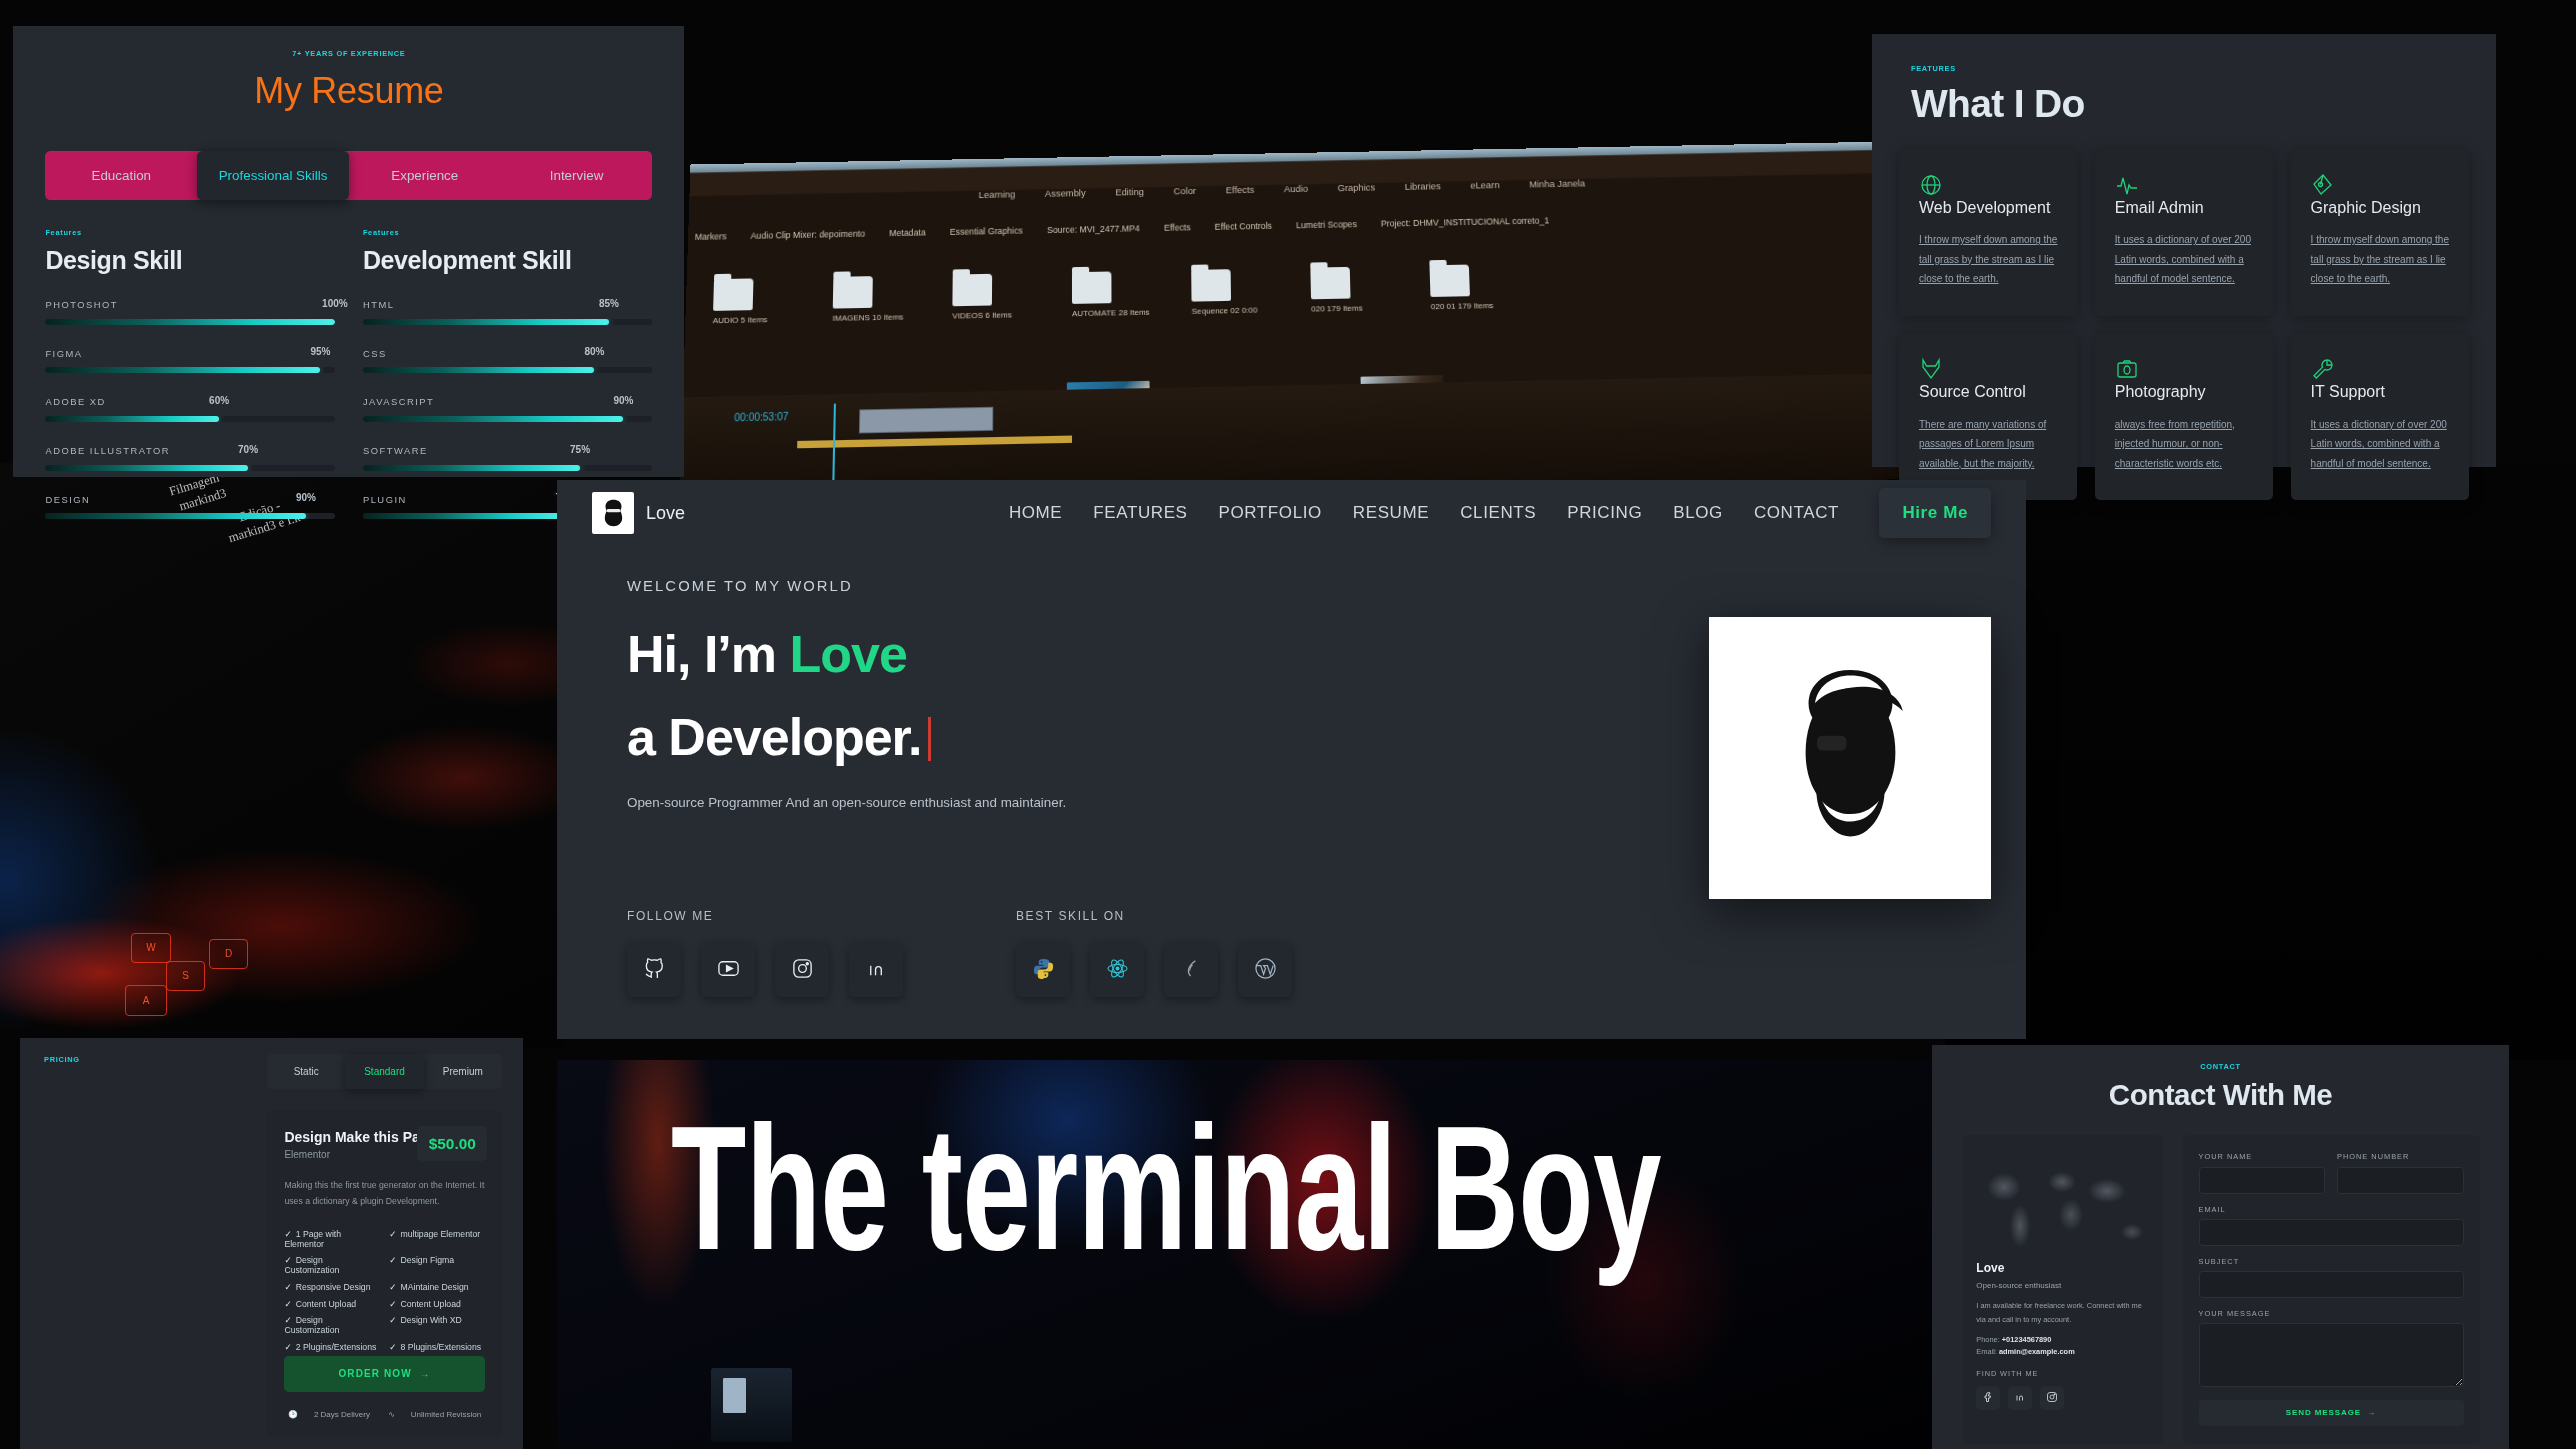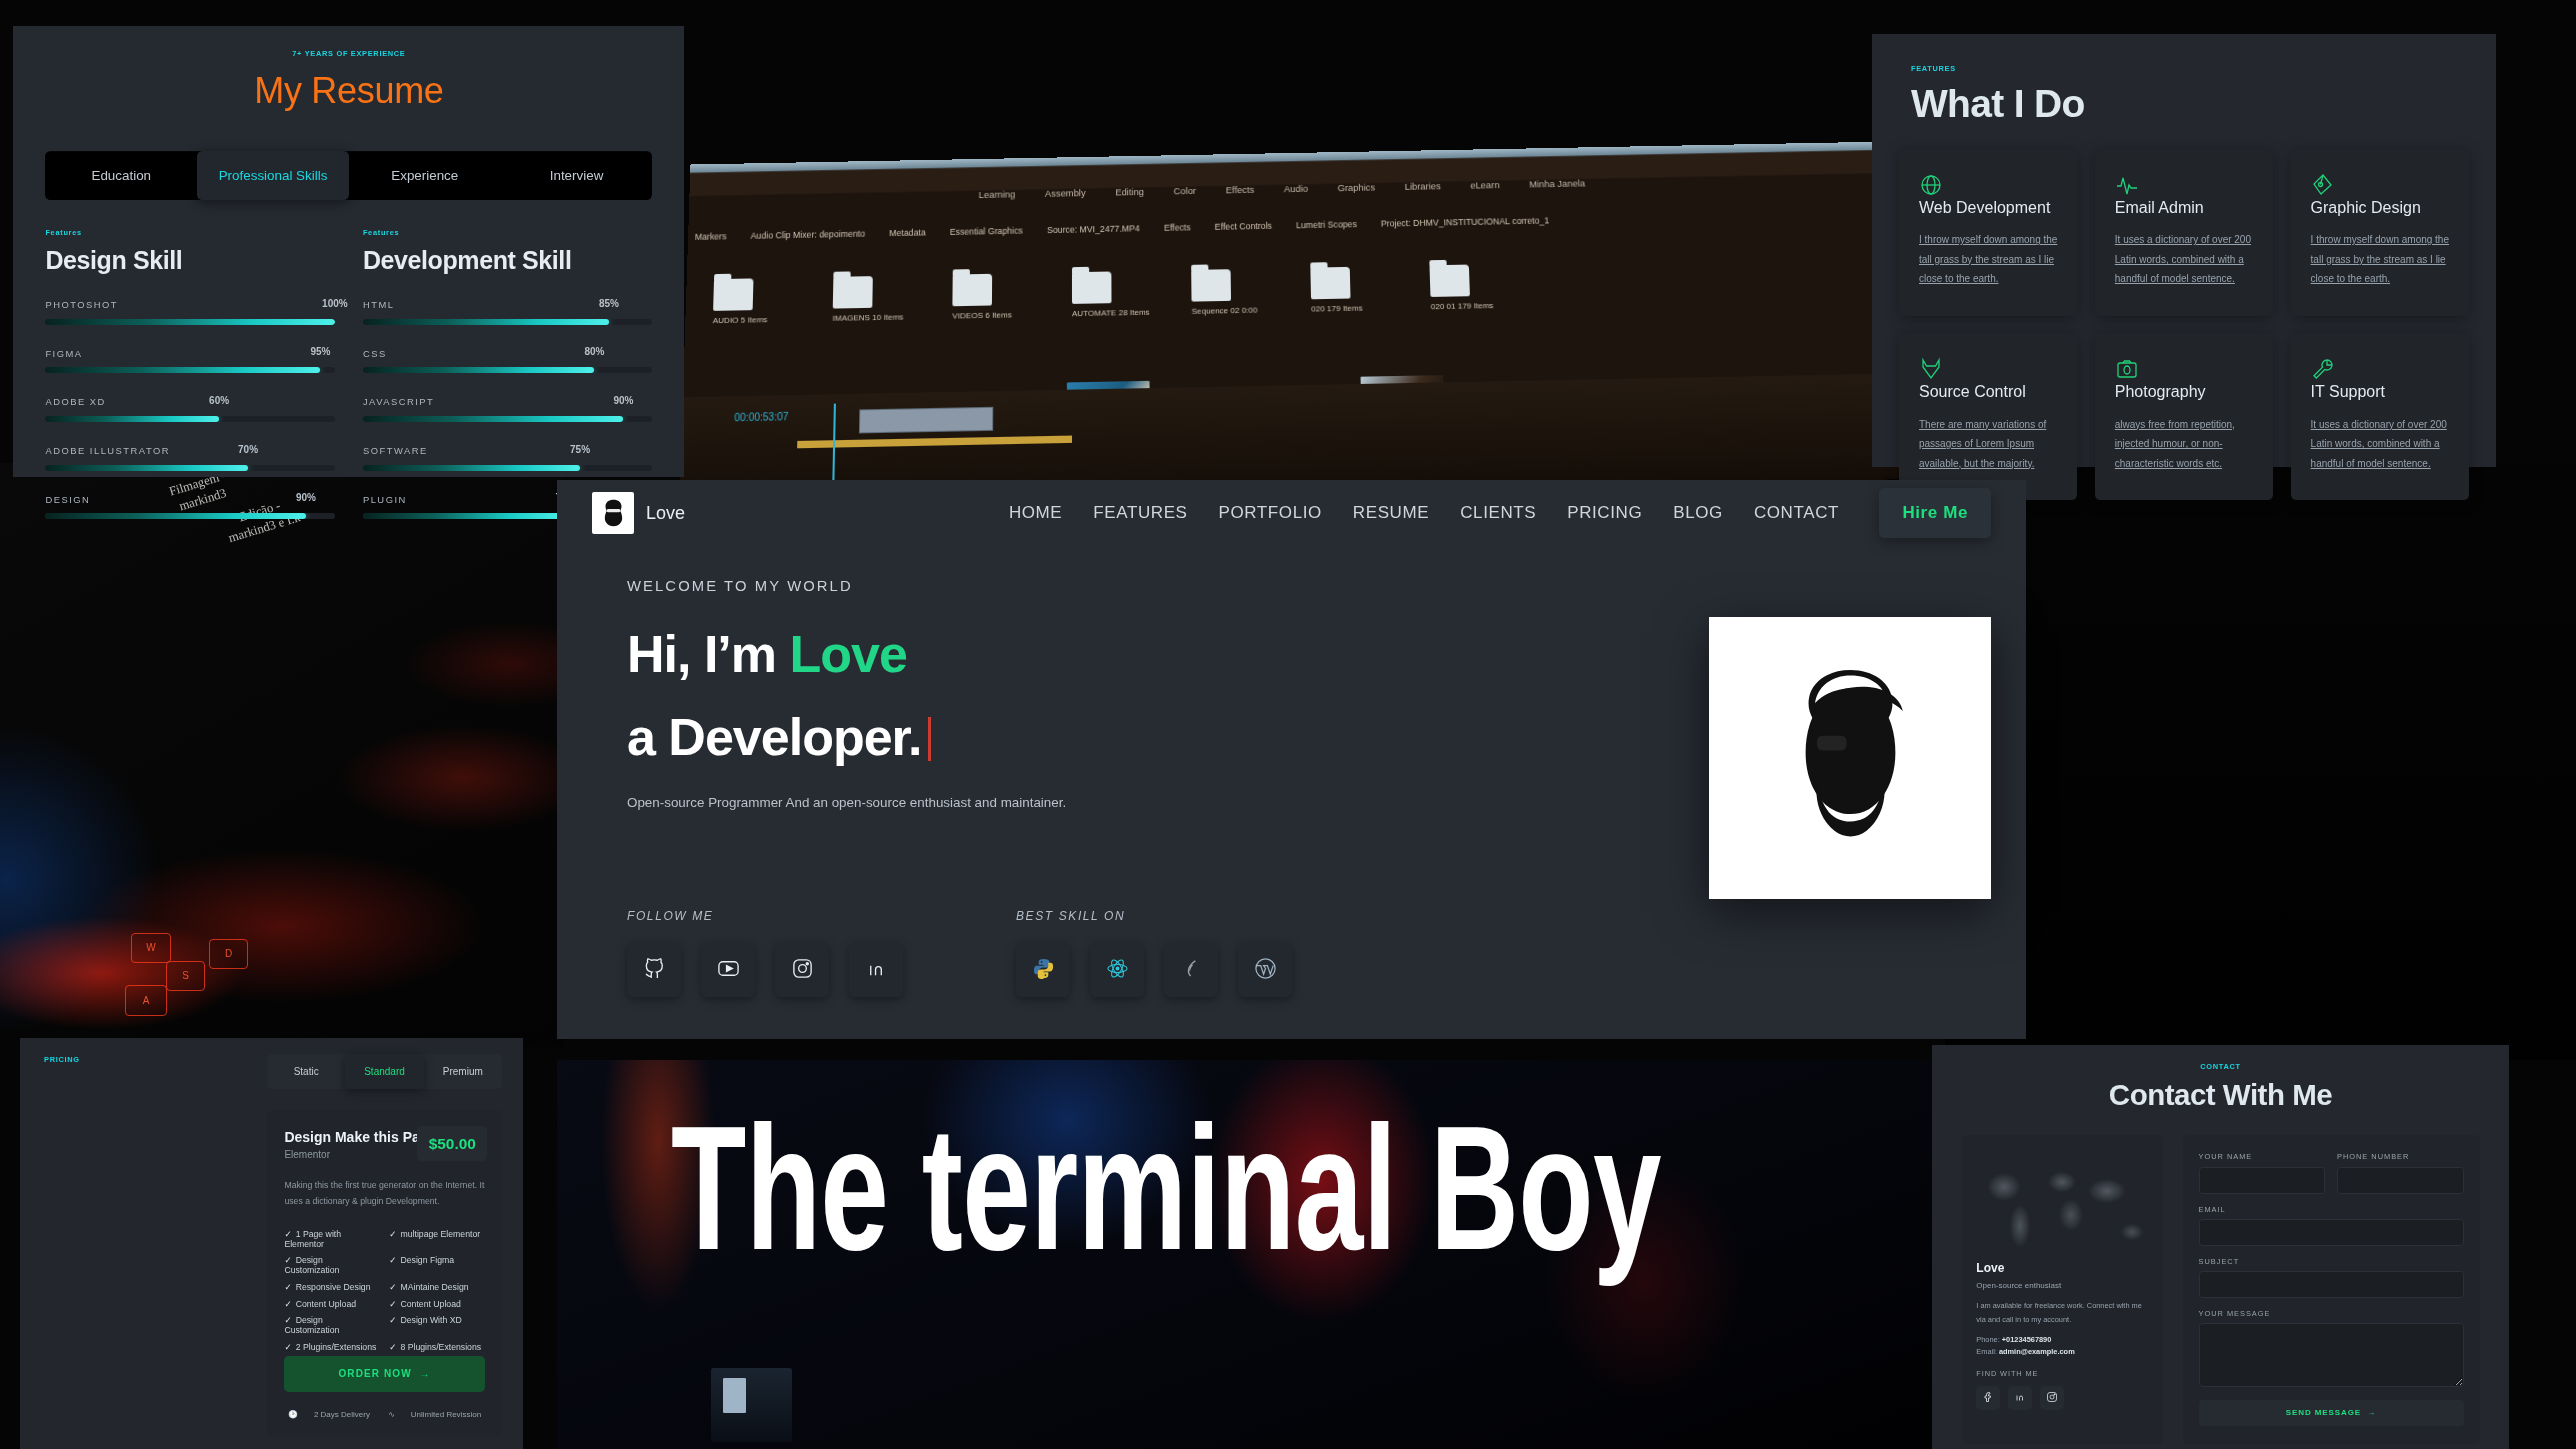--- a/index.html
+++ b/index.html
@@ -93,21 +93,21 @@
   
   .panel { position:absolute; background:#262b31; }
 
   .eyebrow { color:#18d6e0; font-size:7.4px; font-weight:700; letter-spacing:0.7px; }
 
   
   #resume { left:13.4px; top:25.5px; width:671px; height:451px;
             background:#252a30; }
   #resume .head { text-align:center; padding-top:23px; }
   #resume h2 { color:#f97316; font-size:36px; font-weight:400; margin-top:12px; letter-spacing:-0.3px;}
-  .res-tabs { display:flex; margin:39px 32px 0 32px; background:#000000; border-radius:5.4px;
+  .res-tabs { display:flex; margin:39px 32px 0 32px; background:#be185d; border-radius:5.4px;
               box-shadow:0 0.7px 0 rgba(255,255,255,.035) inset; }
   .res-tab { flex:1; text-align:center; padding:17.4px 0; color:#c3ccd5; font-size:13.4px; border-radius:5.4px; }
   .res-tab.active { color:#19d9e3; background:#22272d; box-shadow:0 2.7px 12px rgba(0,0,0,.45); }
 
   .skill-cols { display:flex; padding:28px 32px 0 32px; gap:28px; }
   .skill-col { flex:1; }
   .skill-col h3 { color:#e6ecf2; font-size:25px; font-weight:700; margin:8.7px 0 24px; letter-spacing:-0.4px;}
   .sk { margin-bottom:23px; position:relative; }
   .sk .nm { color:#aeb7c0; font-size:9.4px; letter-spacing:1.5px; text-transform:uppercase; }
   .sk .pc { position:absolute; top:-1.3px; color:#b9c2cb; font-size:10px; font-weight:700;
@@ -143,21 +143,21 @@
   .hero-left { width:711px; }
   .welcome { color:#c9d2db; font-size:14.8px; letter-spacing:2.1px; }
   .h1 { color:#fff; font-size:52px; font-weight:700; margin-top:29.5px; letter-spacing:-1px; }
   .h1 .accent { color:#21d787; }
   .h1b { color:#fff; font-size:52px; font-weight:700; margin-top:23px; letter-spacing:-1px; }
   .caret { display:inline-block; width:2.7px; height:44px; background:#d03b2f;
            vertical-align:-6.7px; margin-left:6.7px; }
   .lede { color:#b9c2cb; font-size:13.4px; margin-top:28px; }
 
   .footer-row { display:flex; gap:113px; margin-top:99px; }
-  .fr-lbl { color:#b6bfc8; font-size:12px; letter-spacing:1.6px; margin-bottom:20px;font-style:italic; }
+  .fr-lbl { color:#b6bfc8; font-size:12px; letter-spacing:1.6px; margin-bottom:20px; }
   .icon-row { display:flex; gap:20px; }
   .icon-btn { width:54px; height:54px; background:#23282e; border-radius:6px;
               display:flex; align-items:center; justify-content:center;
               box-shadow:0 2.7px 9.4px rgba(0,0,0,.35); }
   .hero-right { margin-left:auto; position:relative; }
   .avatar-card { width:282px; height:282px; background:#fff; margin-top:39px;
                  display:flex; align-items:center; justify-content:center;
                  box-shadow:0 13.4px 47px rgba(0,0,0,.55); }
 
   

